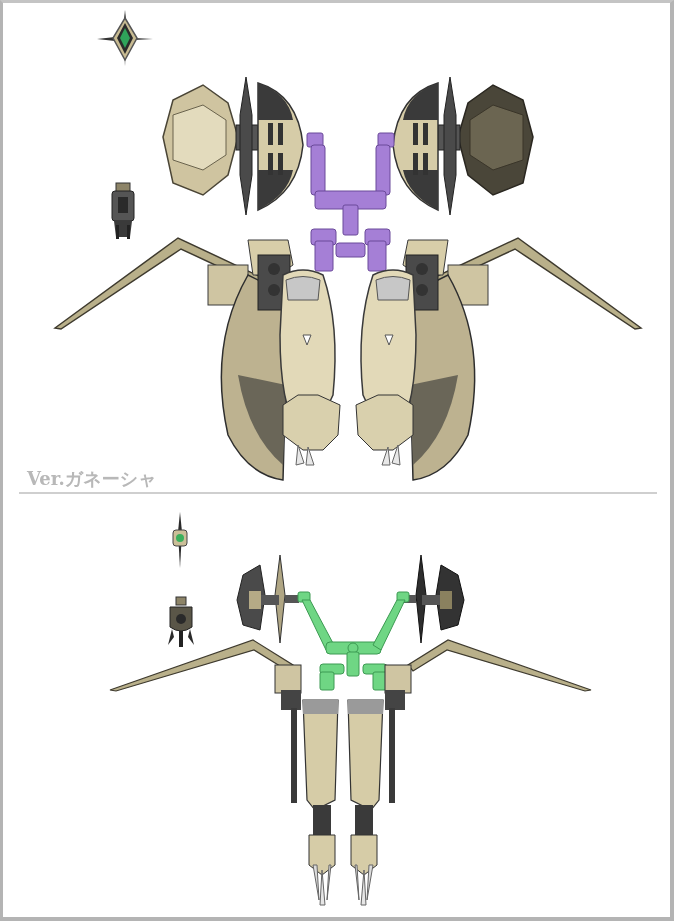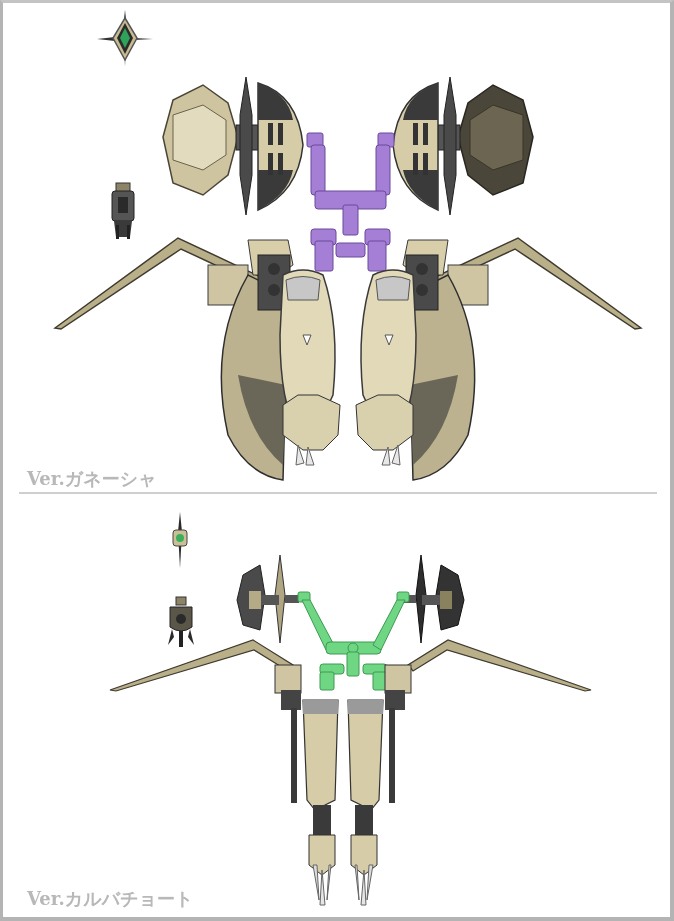--- a/index.html
+++ b/index.html
@@ -202,14 +202,13 @@
     <rect x="18" y="48" width="6" height="95" fill="#3a3a3a"></rect>
     <path d="M30,40 L65,40 L62,140 L42,150 L34,140 Z" fill="#d6cca7" stroke="#333" stroke-width="1.2"></path>
     <rect x="30" y="40" width="35" height="14" fill="#9a9a9a"></rect>
     <rect x="40" y="145" width="18" height="30" fill="#3a3a3a"></rect>
     <path d="M36,175 L62,175 L62,205 L49,215 L36,205 Z" fill="#d6cca7" stroke="#333"></path>
     <polygon points="40,205 46,240 44,205" fill="#dcdcdc" stroke="#666"></polygon>
     <polygon points="49,210 52,245 47,245" fill="#e6e6e6" stroke="#666"></polygon>
     <polygon points="58,205 54,240 56,205" fill="#dcdcdc" stroke="#666"></polygon>
   </svg>
 
-  <div class="label label-bottom" style="top:392px">Ver.カルバチョート</div>
 </div>
 
 </body></html>

